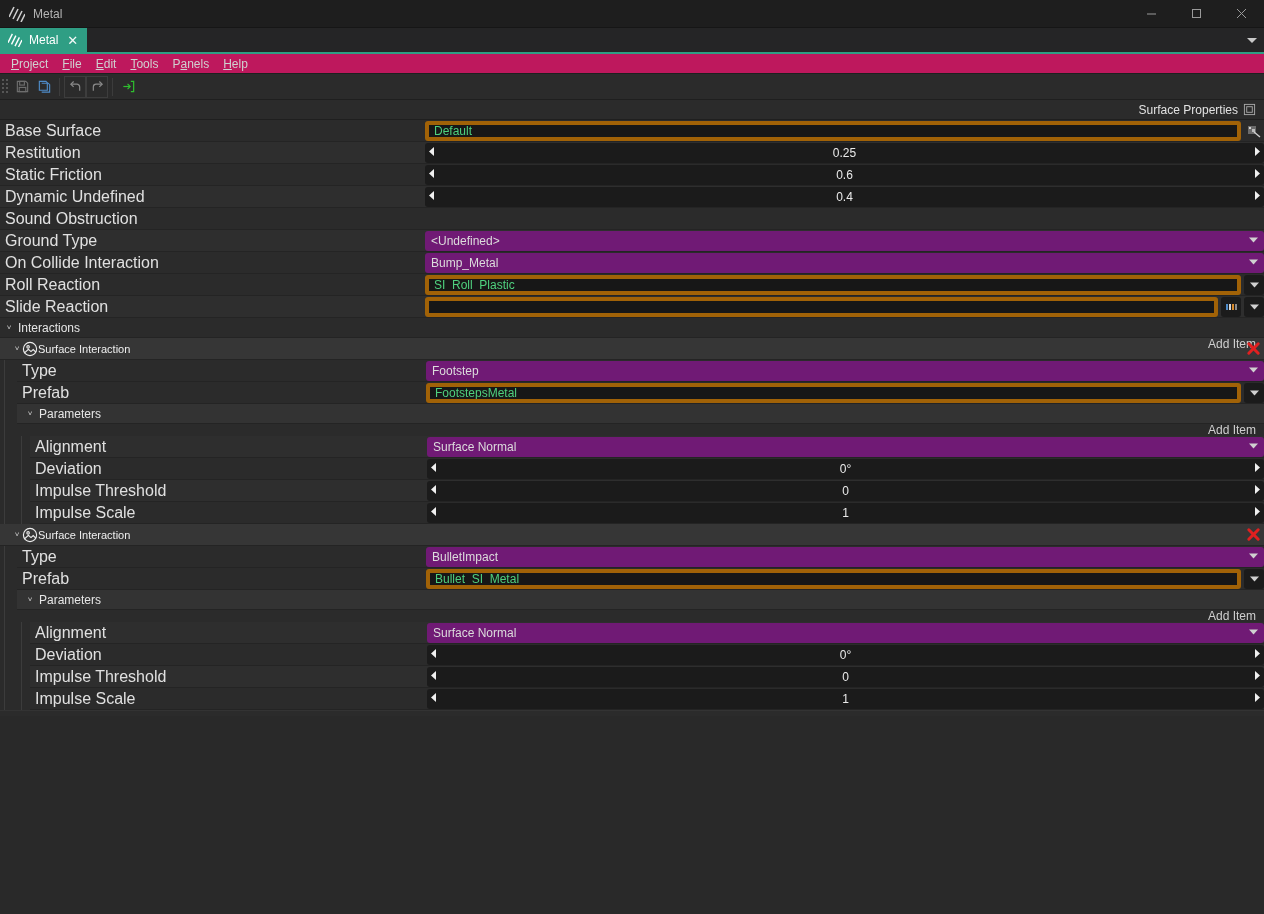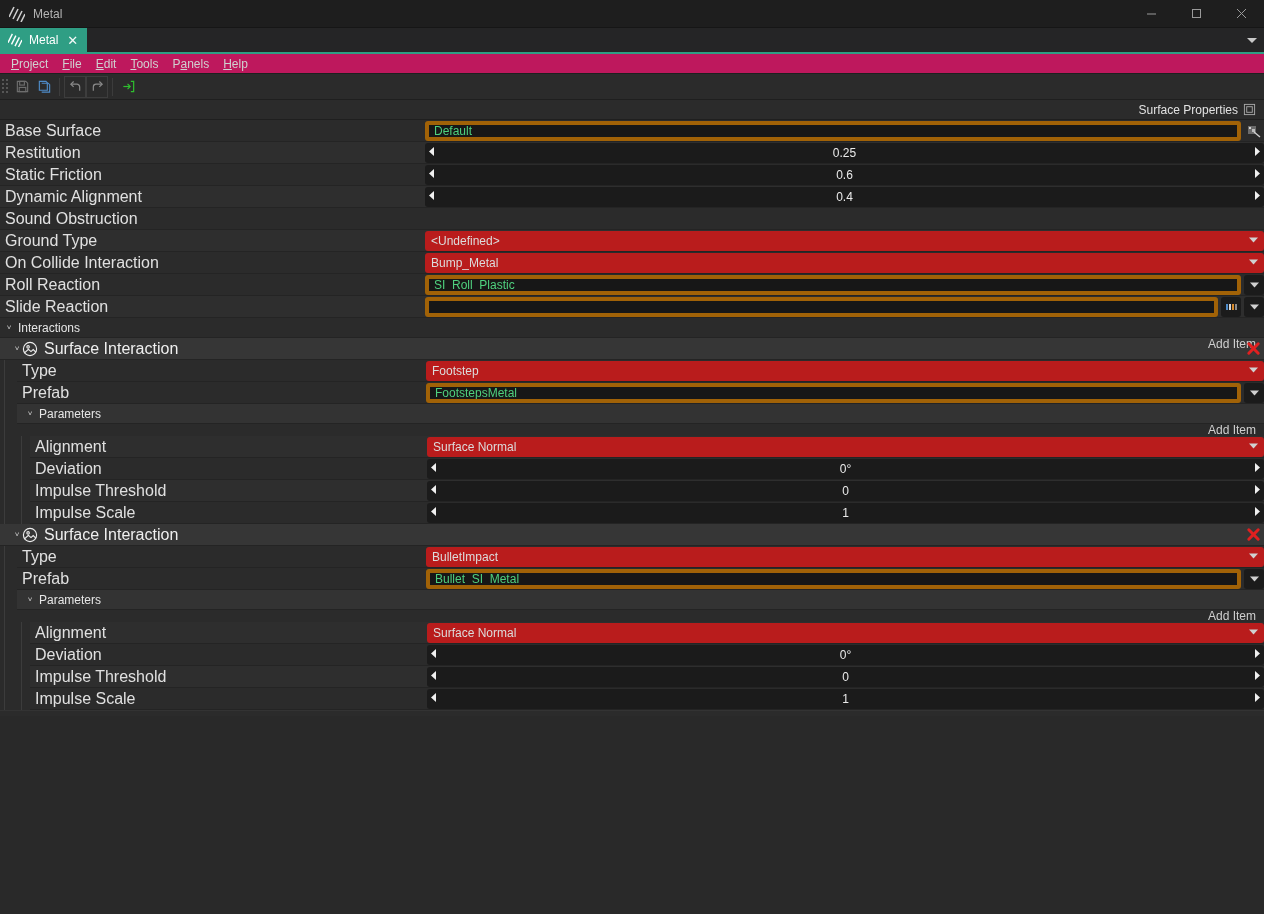--- a/index.html
+++ b/index.html
@@ -114,21 +114,21 @@
     padding: 0 4px; min-width: 0; position: relative;
   }
   .slider .sval {
     position: absolute; left: 0; right: 0; text-align: center;
     font-size: 12px; color: #eaeaea; pointer-events: none;
   }
   .arr { color: #e8e8e8; font-size: 9px; line-height: 1; }
 
   
   .combo {
-    flex: 1; height: 20px; background: #b91c1c; border-radius: 3px;
+    flex: 1; height: 20px; background: #701a75; border-radius: 3px;
     display: flex; align-items: center; justify-content: space-between;
     padding: 0 6px 0 6px; min-width: 0;
     color: #dcdcdc; font-size: 12px;
   }
   .combo .ctext { white-space: nowrap; overflow: hidden; }
   .caret { color: #cfcfcf; font-size: 8px; line-height: 1; }
 
   .sidebtn {
     width: 20px; height: 20px; margin-left: 3px; flex: none;
     background: #1b1b1b; border-radius: 3px;
@@ -148,21 +148,21 @@
   .twisty { width: 10px; text-align: center; color: #cfcfcf; font-size: 8px; line-height: 1; }
   .additem { font-size: 12px; color: #cfcfcf; padding-right: 8px; margin-top: 32px; }
 
   
   .group { border-left: 0; }
   .grp-hdr {
     display: flex; align-items: center; height: 22px;
     background: #363636; border-bottom: 1px solid #242424;
     padding-left: 12px;
   }
-  .grp-hdr .gt { font-size: 16px; color: #efefef; margin-left: 6px; flex: 1; }
+  .grp-hdr .gt { font-size: 11px; color: #efefef; flex: 1; }
   .grp-ico { width: 16px; height: 16px; }
   .delx {
     width: 22px; height: 22px; display: flex; align-items: center; justify-content: center;
     font-size: 17px; font-weight: bold; color: #e02020; line-height: 1;
   }
   .grp-body { padding-left: 12px; border-left: 1px solid #3c3c3c; margin-left: 4px; }
   .grp-body .row .label { width: 409px; }
 
   .sub-hdr {
     display: flex; align-items: center; height: 20px;
@@ -346,21 +346,21 @@
               <path d="M5 0 L5 9 L0 4.5 Z" fill="#f0f0f0"></path>
             </svg></span>
           <span class="sval">0.6</span>
           <span class="arr"><svg width="6" height="9" viewBox="0 0 6 9">
               <path d="M1 0 L1 9 L6 4.5 Z" fill="#f0f0f0"></path>
             </svg></span>
         </div>
       </div>
     </div>
     <div class="row alt">
-      <div class="label">Dynamic Alignment</div>
+      <div class="label">Dynamic Undefined</div>
       <div class="field">
         <div class="slider">
           <span class="arr"><svg width="6" height="9" viewBox="0 0 6 9">
               <path d="M5 0 L5 9 L0 4.5 Z" fill="#f0f0f0"></path>
             </svg></span>
           <span class="sval">0.4</span>
           <span class="arr"><svg width="6" height="9" viewBox="0 0 6 9">
               <path d="M1 0 L1 9 L6 4.5 Z" fill="#f0f0f0"></path>
             </svg></span>
         </div>

